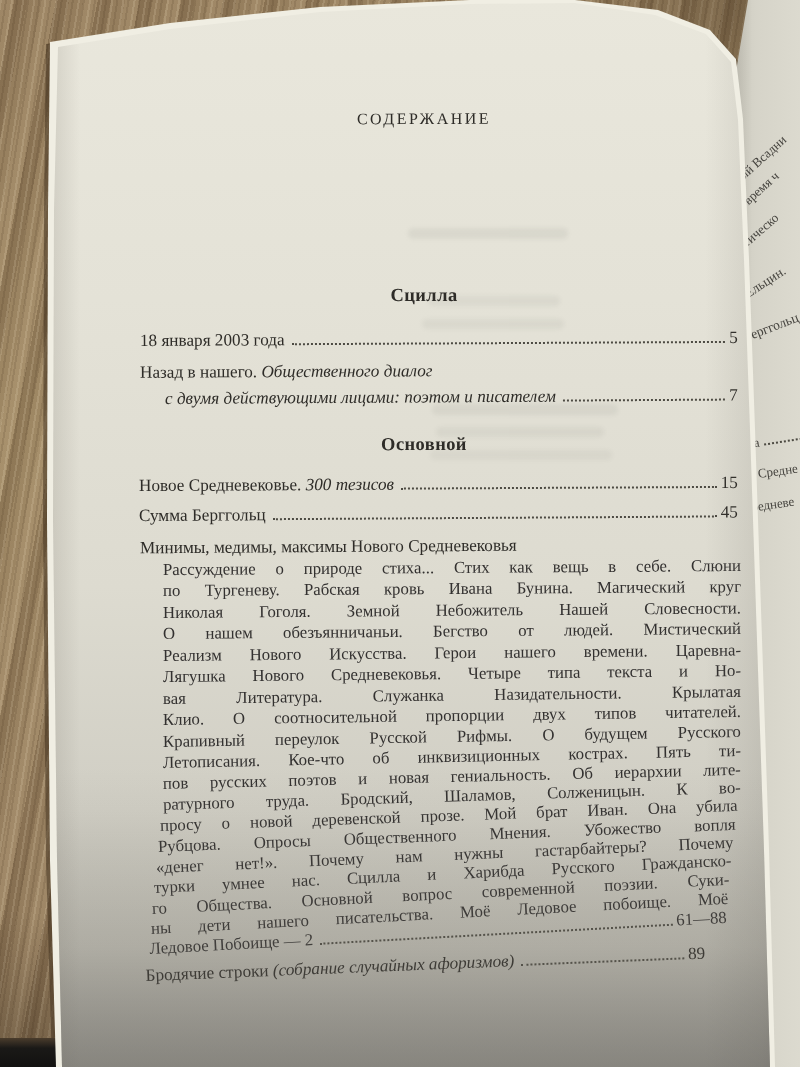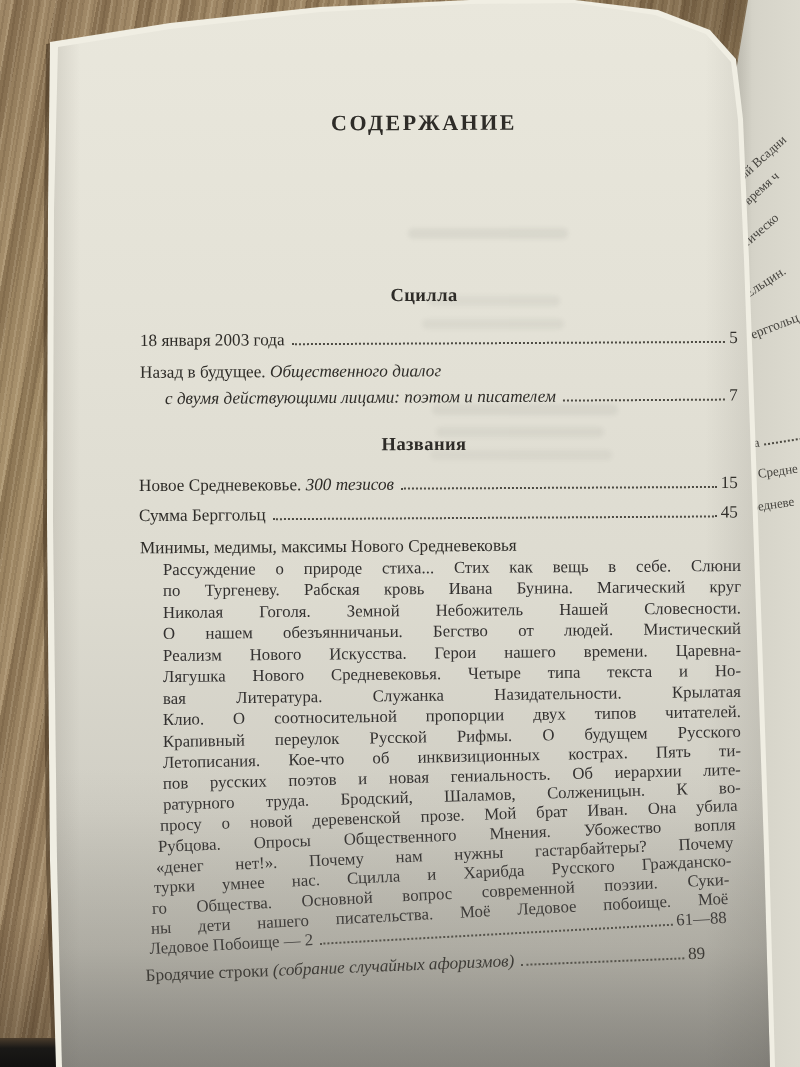--- a/index.html
+++ b/index.html
@@ -47,21 +47,21 @@
     background:linear-gradient(to right,rgba(100,97,90,0) 0%,rgba(100,97,90,0.16) 60%,rgba(78,76,70,0.30) 100%);}
   .shade-left{left:40px;top:0;width:40px;height:1067px;
     background:linear-gradient(to right,rgba(125,120,110,0.28),rgba(125,120,110,0));}
 
   
   .bleed{background:#7e8078;border-radius:5px;filter:blur(2.2px);}
 
   
   .t{color:#2e2c28;}
   .heading-wrap{left:128px;width:592px;text-align:center;transform:rotate(-0.2deg);}
-  .title{font-size:22px;font-weight:bold;letter-spacing:2.5px;margin-top:12px;}
+  .title{font-size:16px;font-weight:normal;letter-spacing:2.5px;margin-top:12px;}
   .h2{font-size:18.5px;font-weight:bold;letter-spacing:0.4px;}
 
   .row{display:flex;align-items:flex-end;transform-origin:0 100%;}
   .lbl{white-space:nowrap;}
   .leader{flex:1 1 auto;border-bottom:2.2px dotted #4c4a42;margin:0 4px 5px 7px;height:0;}
   .num{white-space:nowrap;}
   .entry{font-size:17.2px;}
   .it{font-style:italic;}
 
   .para-line{left:163px;width:578px;font-size:16.8px;color:#333130;
@@ -126,30 +126,30 @@
     <span class="h2">Сцилла</span>
   </div>
 
   <div class="abs row entry t" style="left:140px;top:331px;width:598px;transform:rotate(-0.3deg);">
     <span class="lbl">18 января 2003 года</span>
     <span class="leader"></span>
     <span class="num">5</span>
   </div>
 
   <div class="abs entry t" style="left:140px;top:362px;white-space:nowrap;transform:rotate(-0.3deg);">
-    <span>Назад в будущее. </span><span class="it">Общественного диалог</span>
+    <span>Назад в нашего. </span><span class="it">Общественного диалог</span>
   </div>
   <div class="abs row entry t" style="left:165px;top:389px;width:573px;transform:rotate(-0.35deg);">
     <span class="lbl it">с двумя действующими лицами: поэтом и писателем</span>
     <span class="leader"></span>
     <span class="num">7</span>
   </div>
 
   <div class="abs heading-wrap t" style="top:434px;">
-    <span class="h2">Названия</span>
+    <span class="h2">Основной</span>
   </div>
 
   <div class="abs row entry t" style="left:139px;top:476px;width:599px;transform:rotate(-0.3deg);">
     <span class="lbl"><span>Новое Средневековье. </span><span class="it">300 тезисов</span></span>
     <span class="leader"></span>
     <span class="num">15</span>
   </div>
 
   <div class="abs row entry t" style="left:139px;top:506px;width:599px;transform:rotate(-0.35deg);">
     <span class="lbl">Сумма Берггольц</span>

